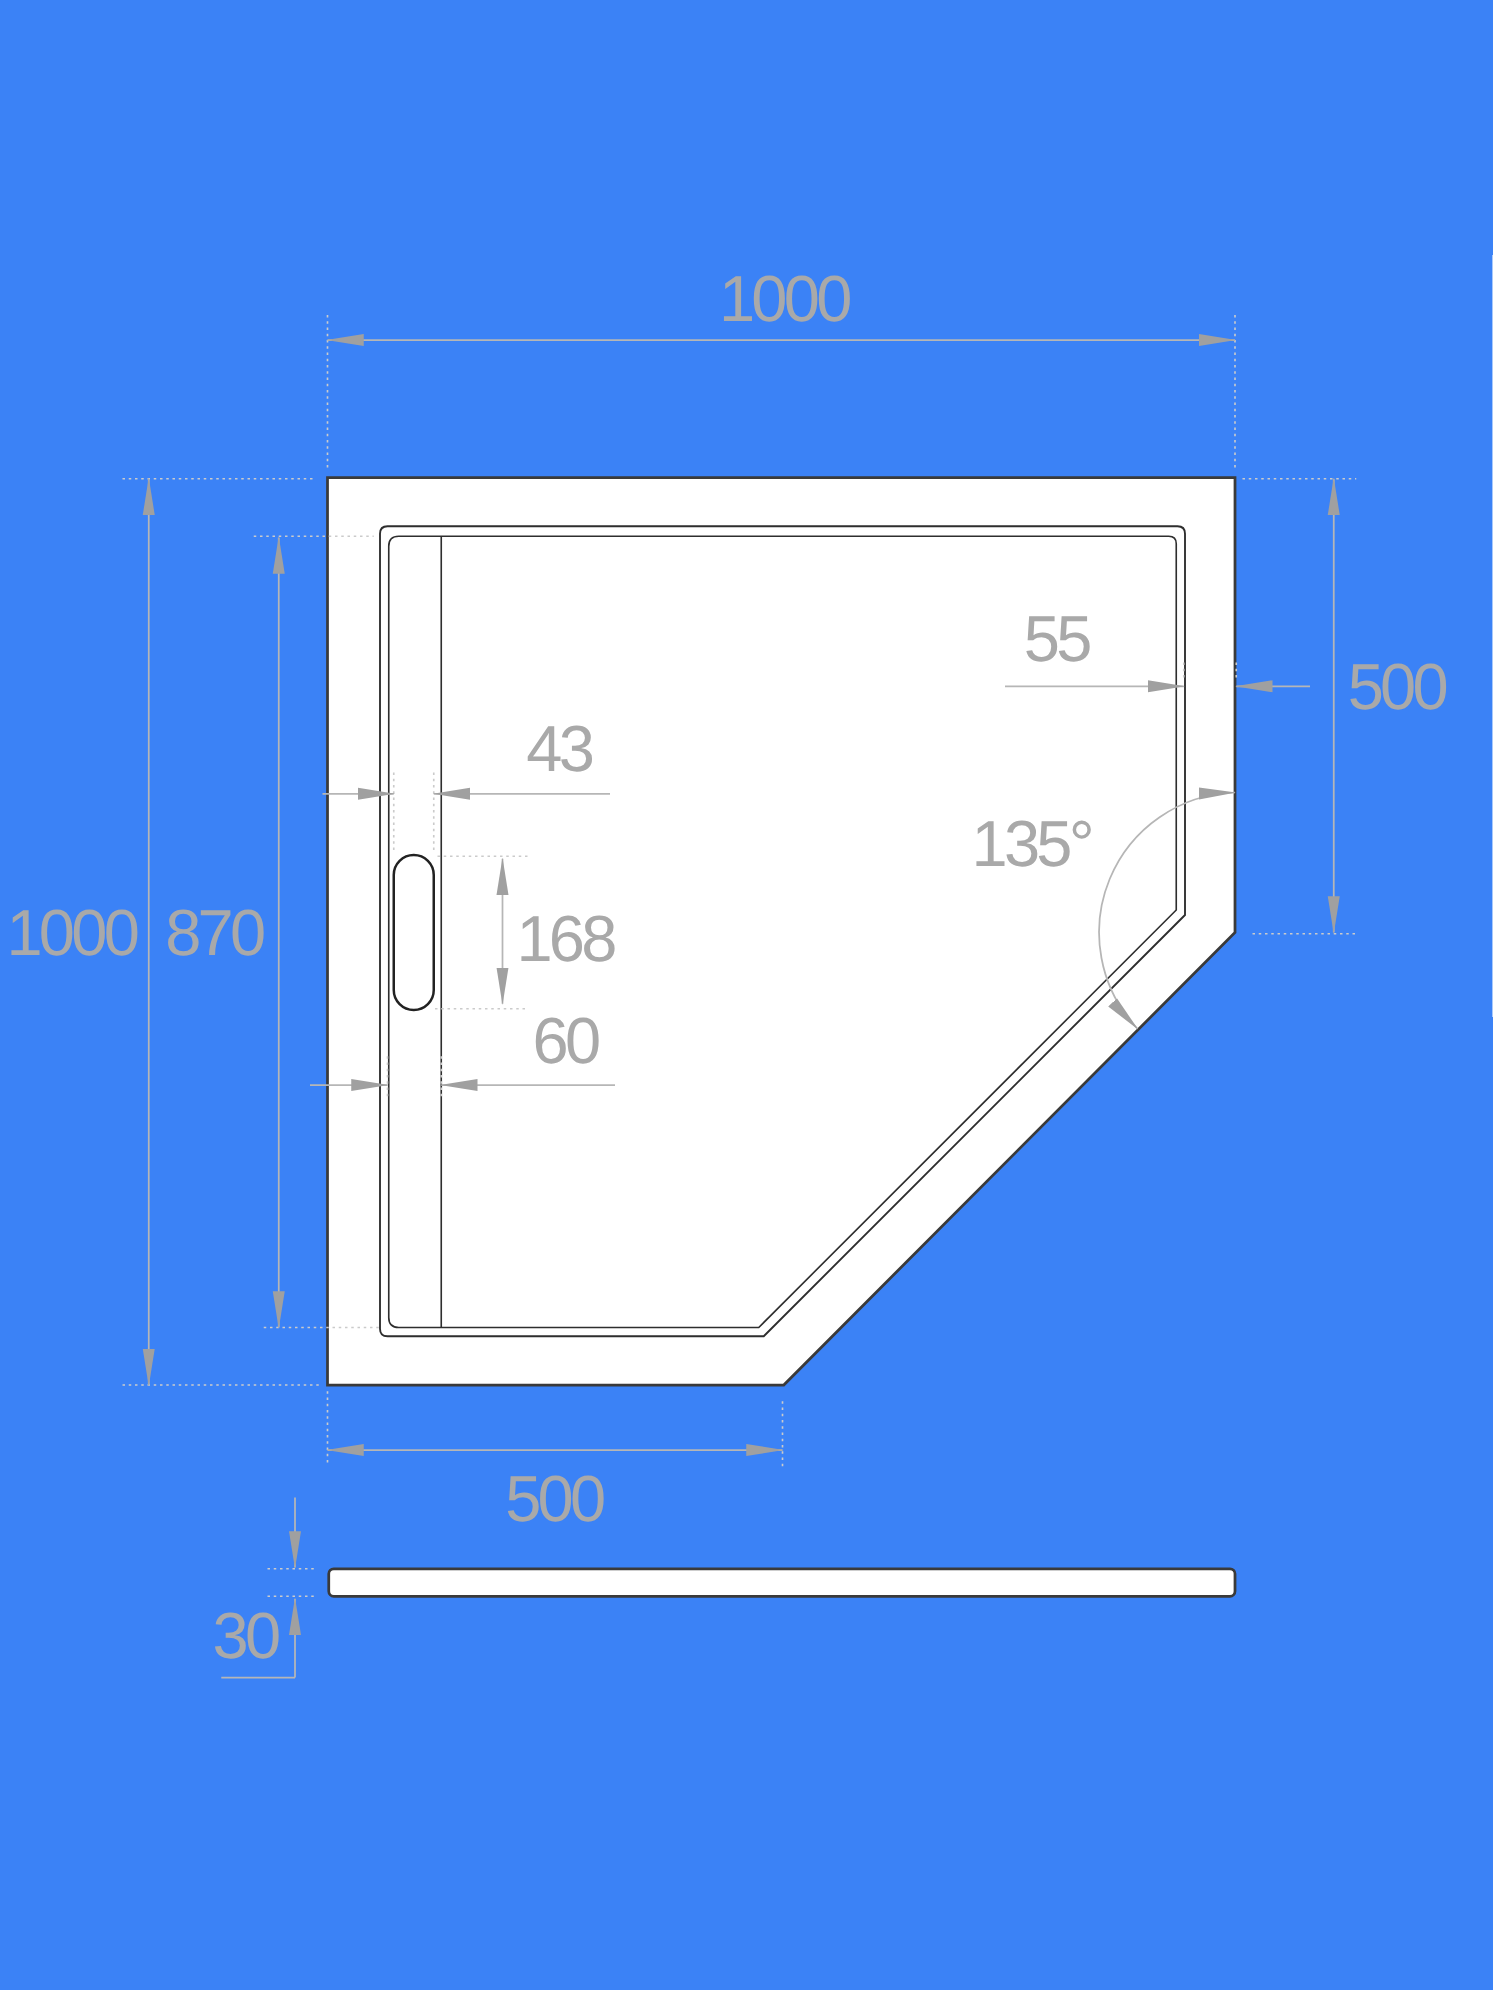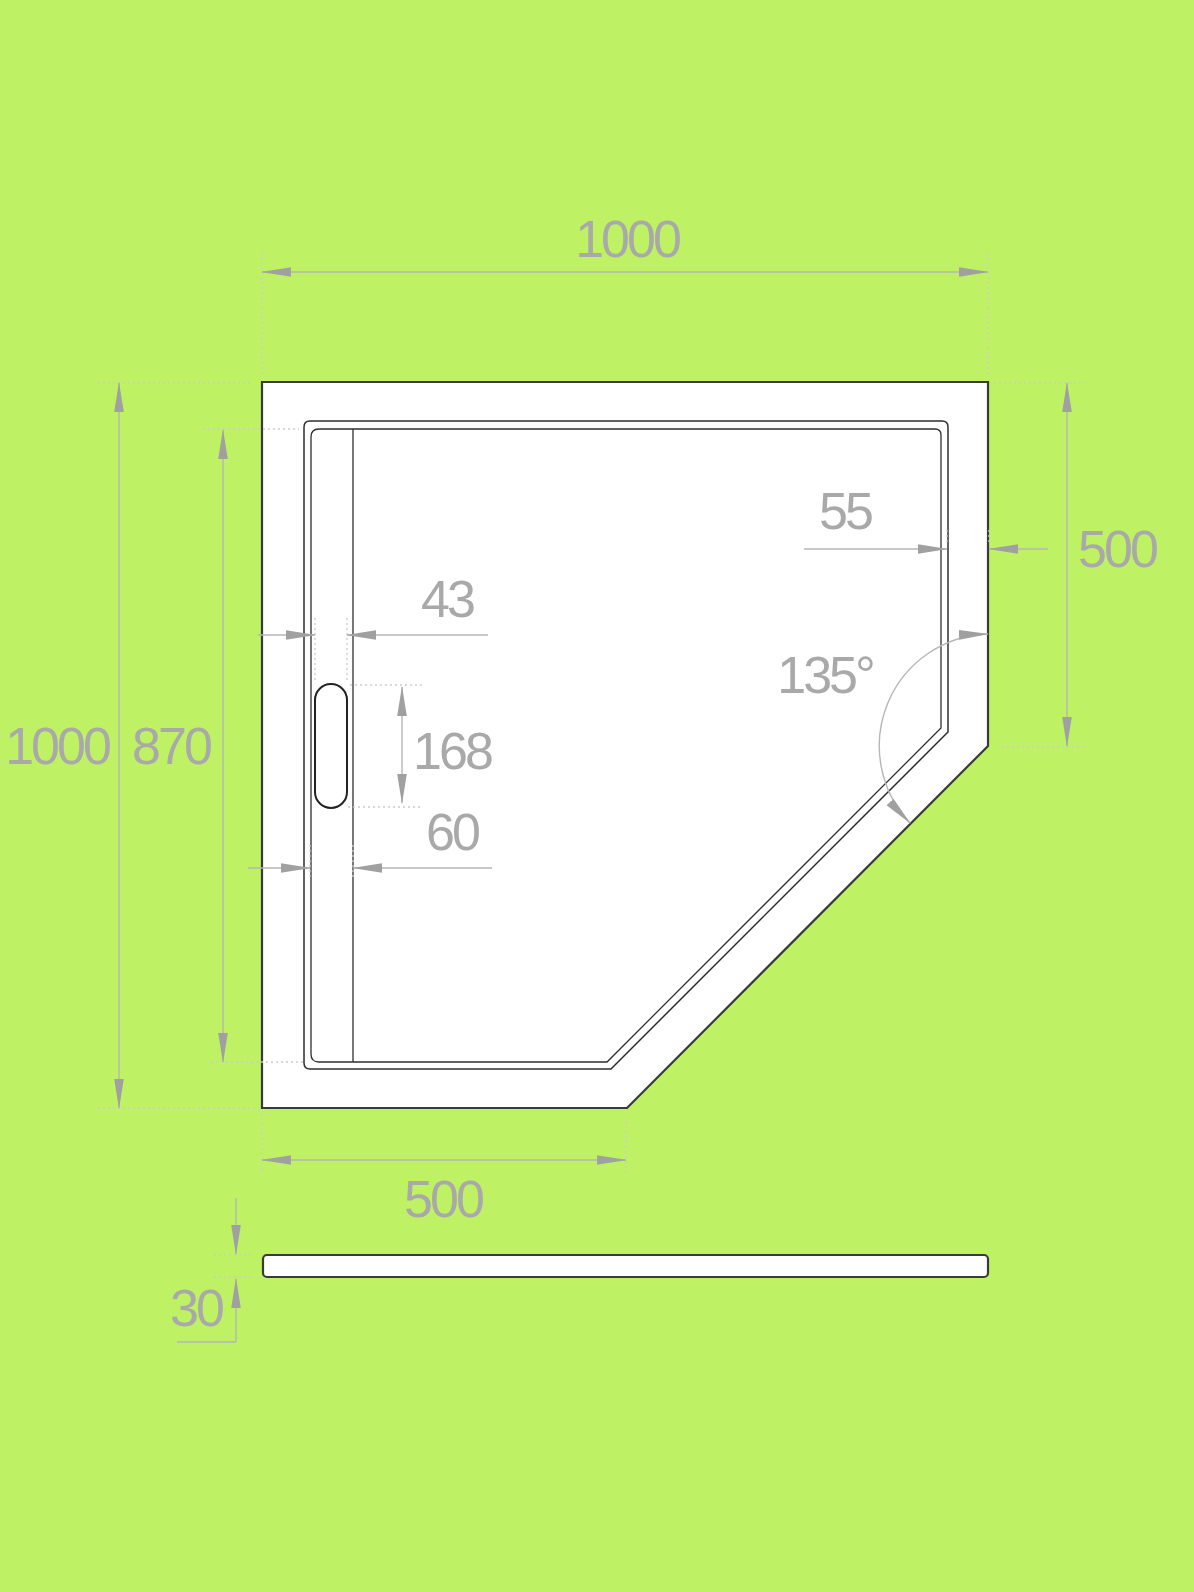--- a/index.html
+++ b/index.html
@@ -7,21 +7,21 @@
     padding: 0;
     background: #ffffff;
     width: 1194px;
     height: 1592px;
     overflow: hidden;
   }
   .stage {
     position: relative;
     width: 1194px;
     height: 1592px;
-    background: #bef264;
+    background: #3b82f6;
   }
   svg { display: block; }
   
   .geo {
     fill: #ffffff;
     stroke: #3a3a3a;
     stroke-width: 2.2;
     stroke-linejoin: miter;
   }
   .geo-thin {

